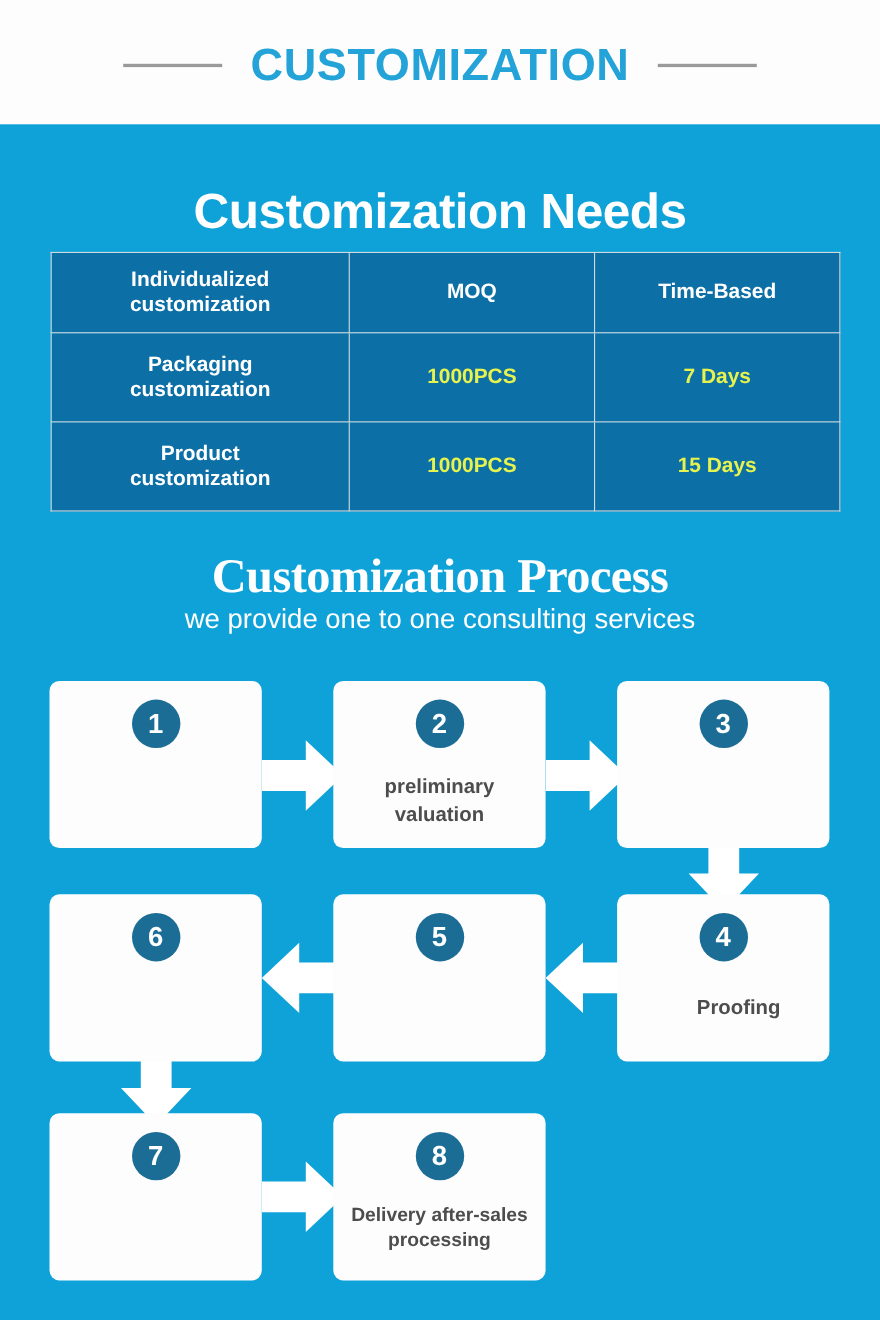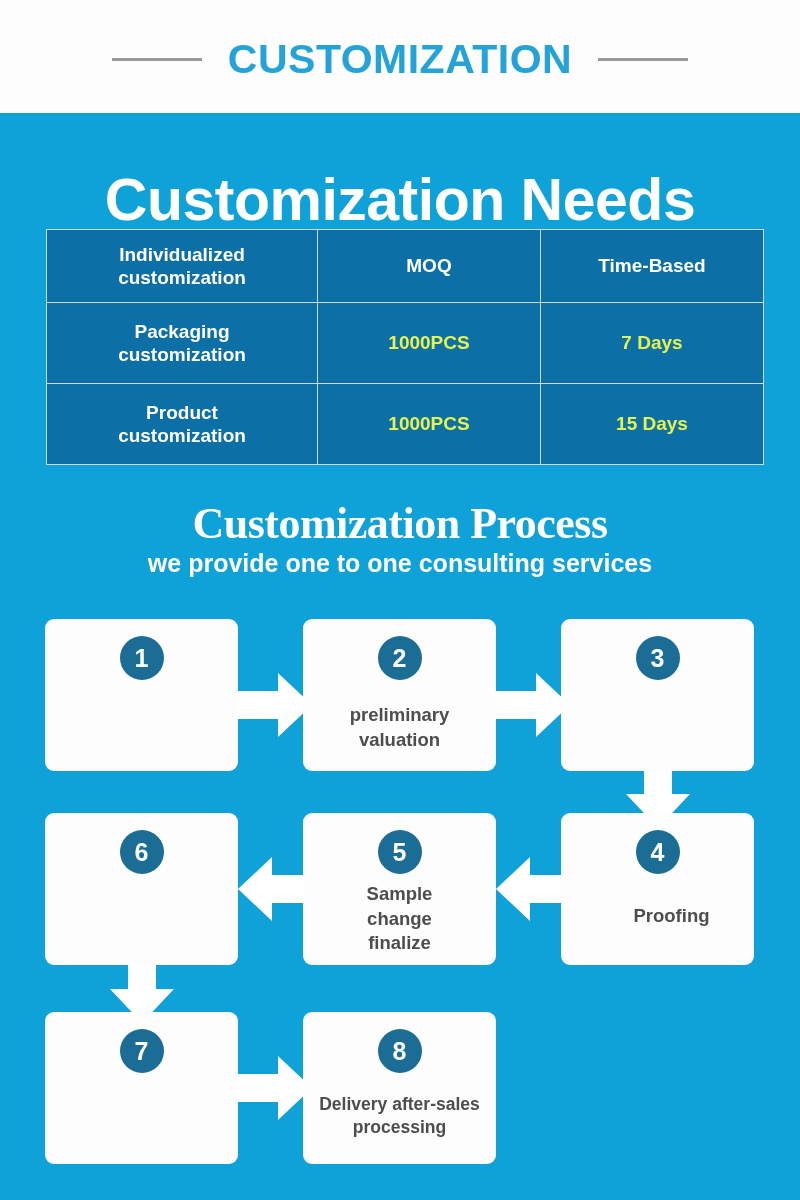--- a/index.html
+++ b/index.html
@@ -53,35 +53,35 @@
     position: absolute;
     width: 800px;
     text-align: center;
     color: #ffffff;
     font-weight: bold;
     font-family: "Liberation Sans", sans-serif;
     letter-spacing: -0.5px;
   }
   #needs-title {
     top: 166px;
-    font-size: 59px;
+    font-size: 45px;
   }
   #process-title {
     top: 498px;
     font-size: 44px;
     font-family: Liberation Serif, serif;
   }
   #process-subtitle {
     position: absolute;
     top: 549px;
     width: 800px;
     text-align: center;
     color: #ffffff;
     font-size: 25px;
-    font-weight: bold;
+    font-weight: normal;
     font-family: "Liberation Sans", sans-serif;
   }
 
   
   .needs-table {
     position: absolute;
     left: 46px;
     top: 229px;
     width: 708px;
     border-collapse: collapse;
@@ -241,23 +241,20 @@
   <div class="pnum">3</div>
 </div>
 
 <div class="pbox" style="left:561px; top:813px; width:193px; height:152px;">
   <div class="pnum">4</div>
   <div class="plabel" style="top:91px;padding-left:28px;">Proofing</div>
 </div>
 
 <div class="pbox" style="left:303px; top:813px; width:193px; height:152px;">
   <div class="pnum">5</div>
-  <div class="plabel" style="top:69px;">Sample
-change
-finalize</div>
 </div>
 
 <div class="pbox" style="left:45px; top:813px; width:193px; height:152px;">
   <div class="pnum">6</div>
 </div>
 
 <div class="pbox" style="left:45px; top:1012px; width:193px; height:152px;">
   <div class="pnum">7</div>
 </div>
 

